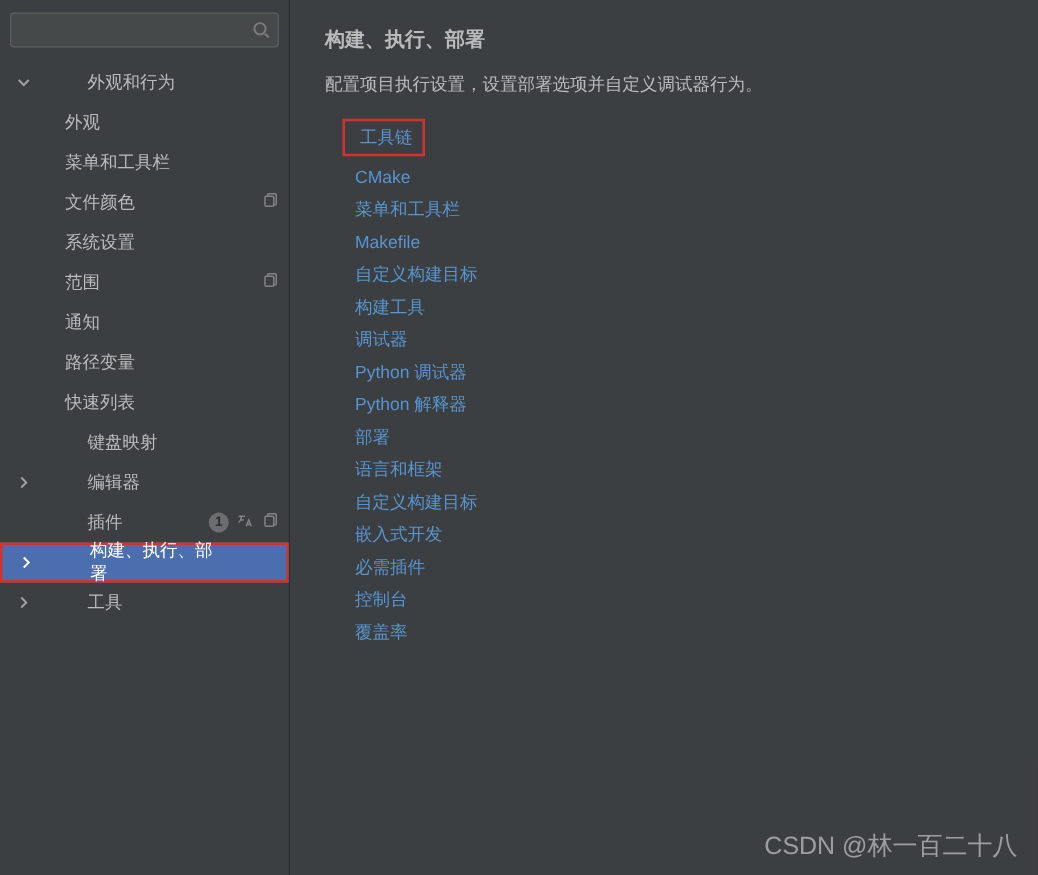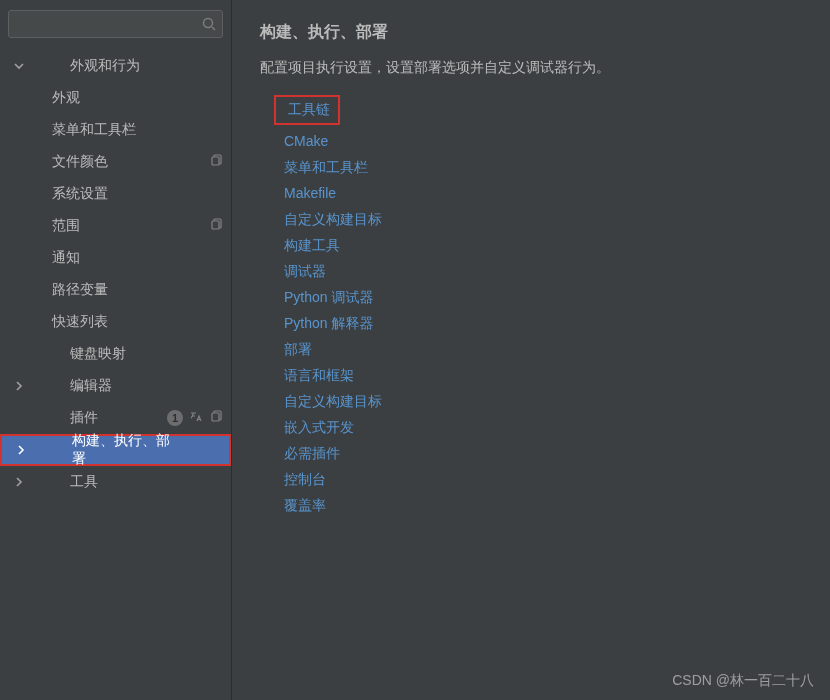--- a/index.html
+++ b/index.html
@@ -123,21 +123,21 @@
   .link-item.highlighted {
     border: 2px solid #d2332f;
     padding: 2px 8px 4px 12px;
     margin-left: -10px;
   }
   .watermark {
     position: absolute;
     right: 16px;
     bottom: 10px;
     color: #d0d0d0;
-    font-size: 14px;
+    font-size: 20px;
     opacity: 0.65;
   }
 </style>
 </head>
 <body>
 
 <div class="sidebar">
   <div class="search-wrap">
     <div class="search-box">
       <input class="search-input" placeholder="" style="">

